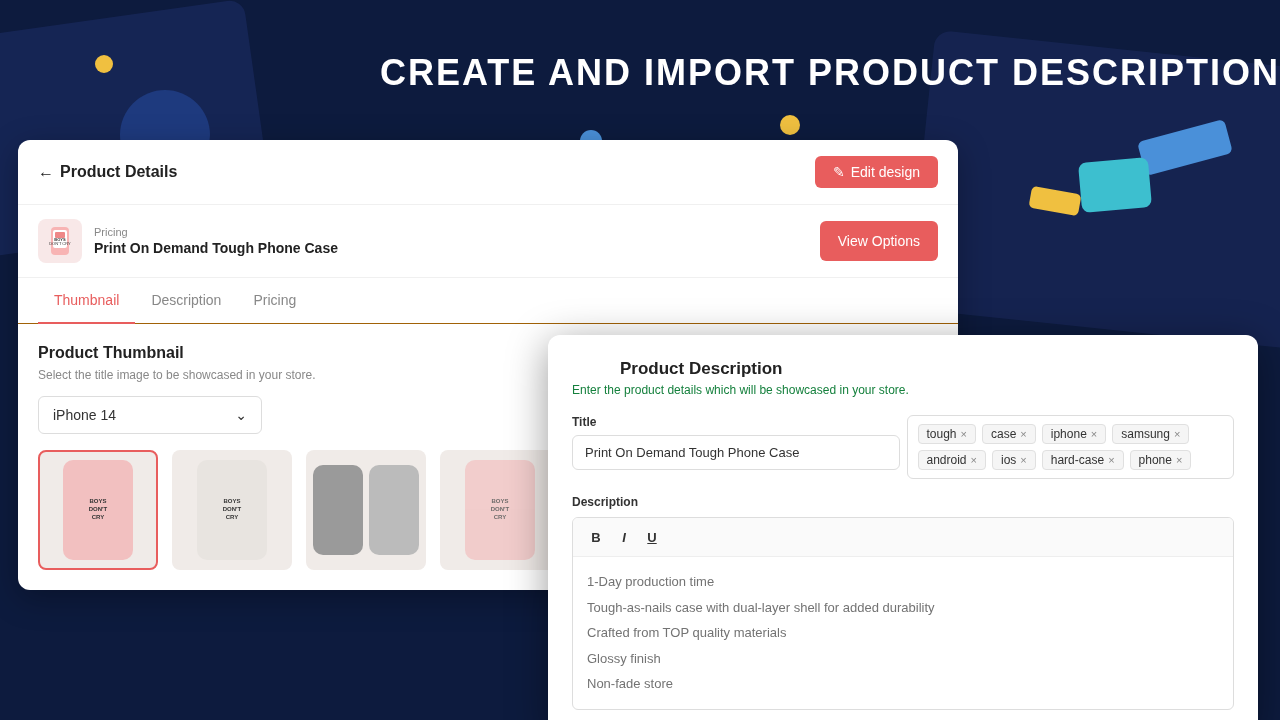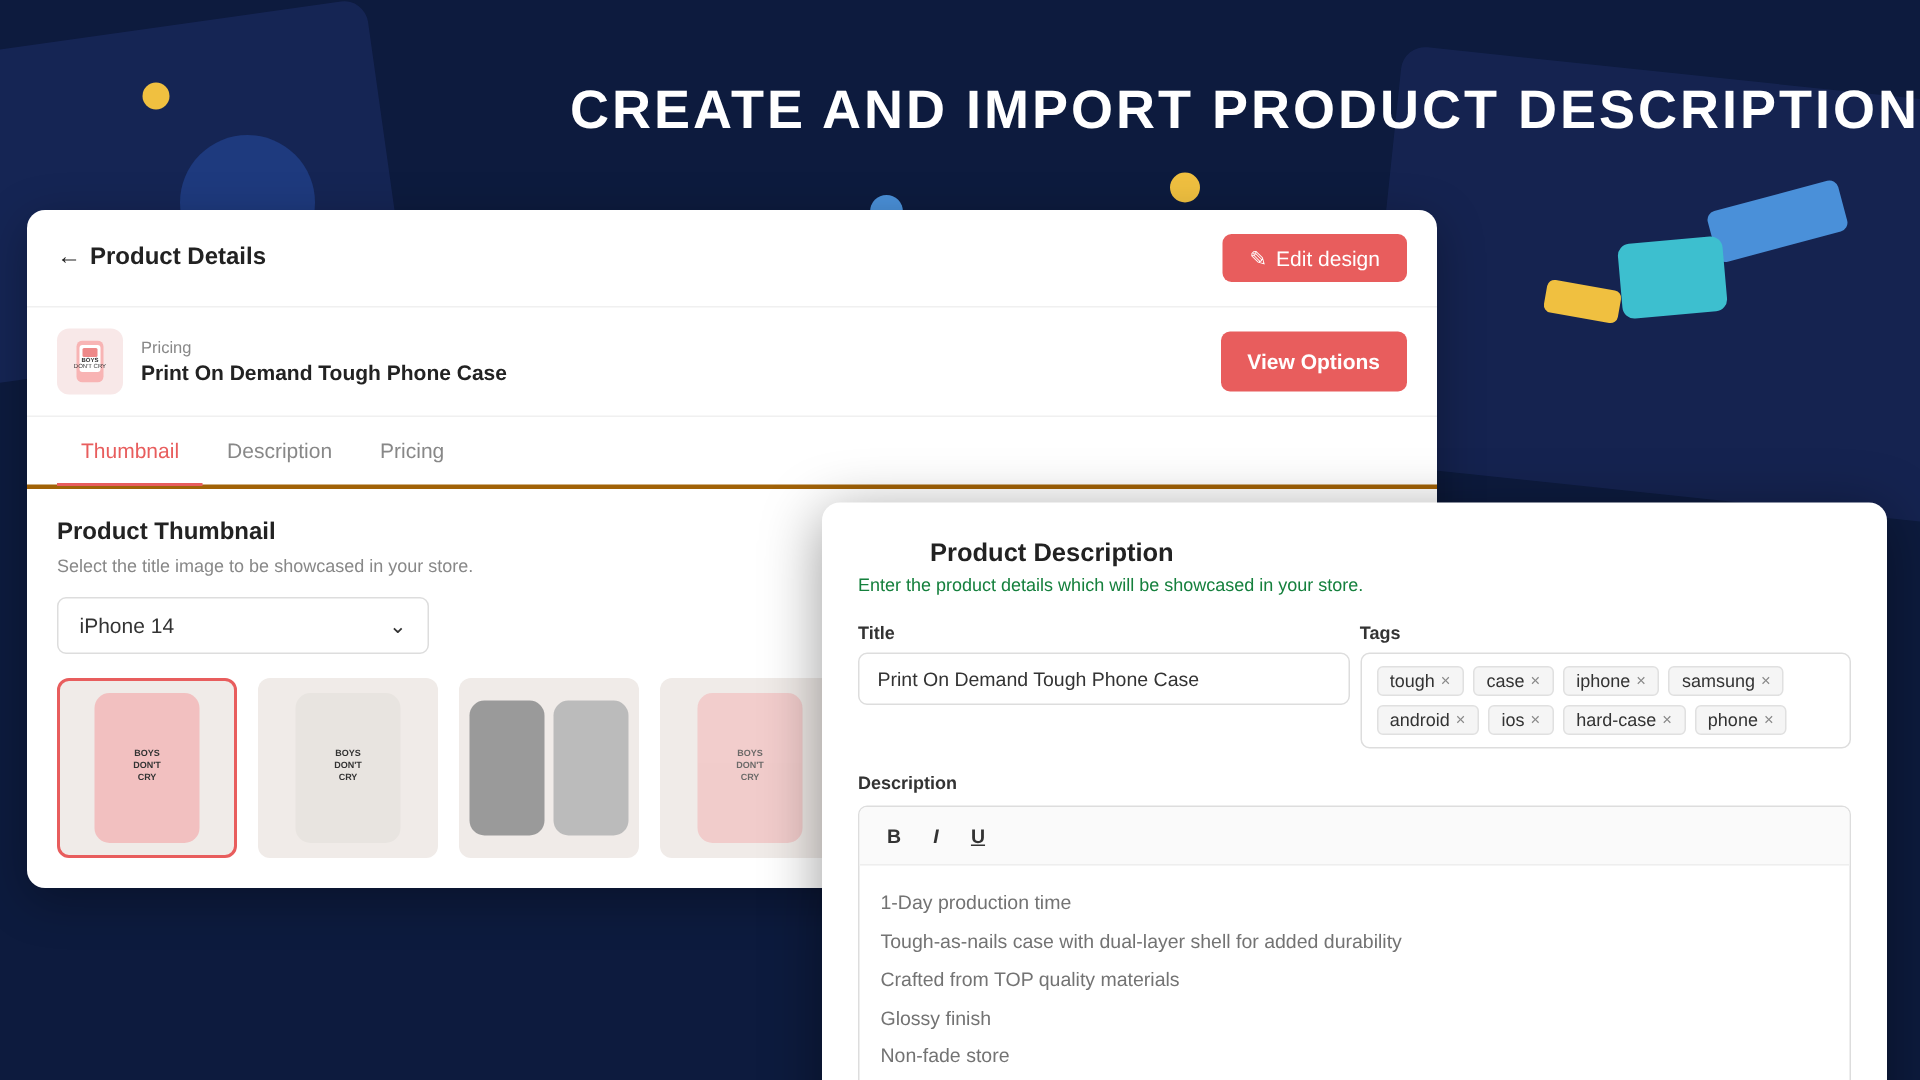--- a/index.html
+++ b/index.html
@@ -213,30 +213,30 @@
       font-weight: 600;
       color: #222;
     }
     .view-options-btn {
       background: #e85d5d;
       color: white;
       border: none;
       border-radius: 6px;
       padding: 12px 18px;
       font-size: 14px;
-      font-weight: 700;
+      font-weight: 400;
       cursor: pointer;
     }
 
     
     .tabs-row {
       display: flex;
       gap: 0;
       padding: 0 20px;
-      border-bottom: 3px solid #a16207;
+      border-bottom: 1px solid #a16207;
     }
     .tab-item {
       padding: 14px 16px;
       font-size: 14px;
       color: #888;
       cursor: pointer;
       border-bottom: 2px solid transparent;
       margin-bottom: -1px;
     }
     .tab-item.active {
@@ -254,21 +254,21 @@
       font-weight: 700;
       color: #222;
       margin-bottom: 6px;
     }
     .section-subtitle {
       font-size: 12px;
       color: #888;
       margin-bottom: 14px;
     }
     .dropdown-select {
-      width: 248px;
+      width: 224px;
       padding: 10px 14px;
       border: 1px solid #ddd;
       border-radius: 6px;
       font-size: 14px;
       color: #333;
       margin-bottom: 16px;
       display: flex;
       align-items: center;
       justify-content: space-between;
       cursor: pointer;
@@ -556,21 +556,20 @@
   <div class="modal-subtitle">Enter the product details which will be showcased in your store.</div>
 
   <div class="modal-fields">
 
     <div class="field-group">
       <div class="field-label">Title</div>
       <input class="field-input" type="text" value="Print On Demand Tough Phone Case" style="">
     </div>
 
     <div class="field-group">
-      <div class="field-label">Tags</div>
       <div class="tags-container">
 
       <div class="tag">
             <span>tough</span>
             <span class="tag-x">×</span>
           </div>
           <div class="tag">
             <span>case</span>
             <span class="tag-x">×</span>
           </div>

